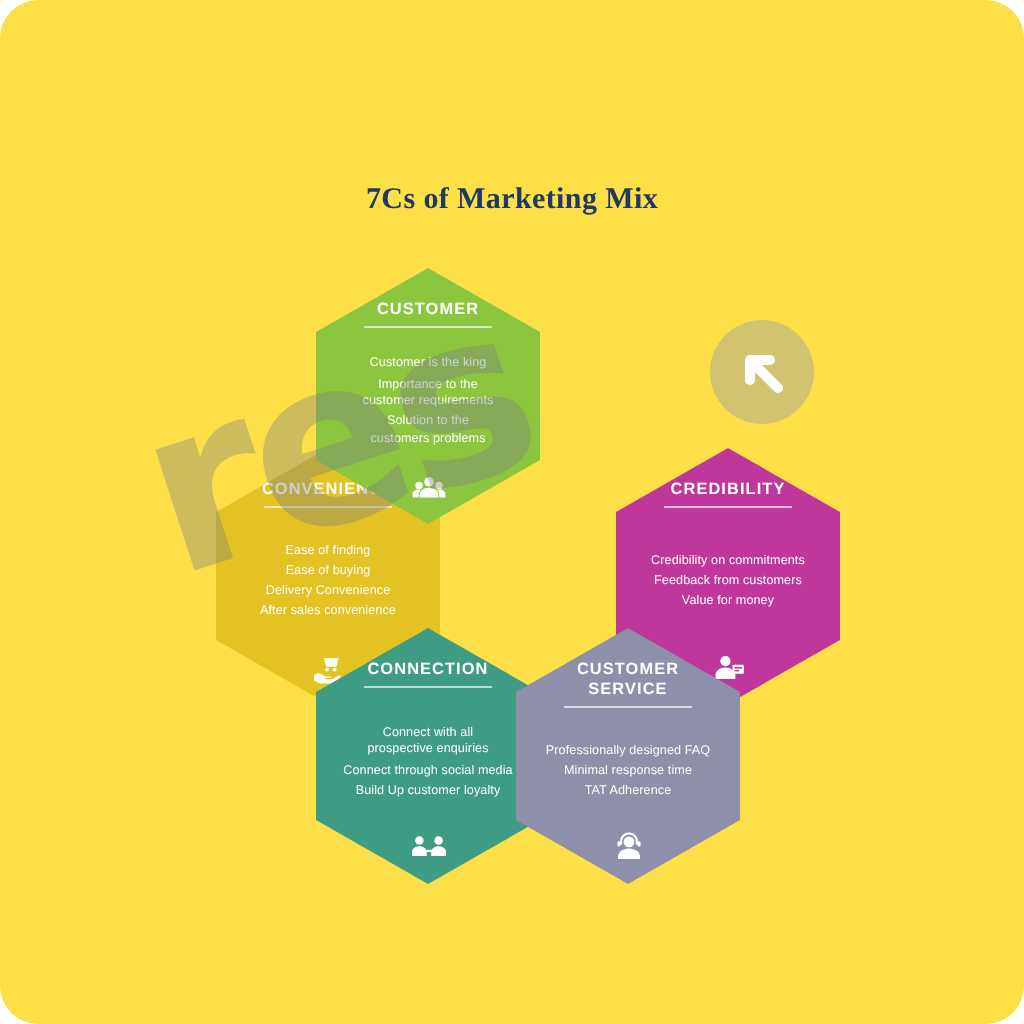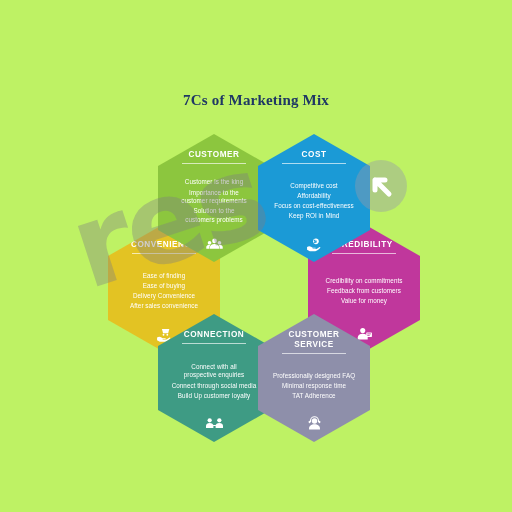--- a/index.html
+++ b/index.html
@@ -140,21 +140,21 @@
     width: 52px;
     height: 52px;
     border-radius: 50%;
     background: rgba(150,155,170,0.42);
   }
   #wm-badge svg { display:block; width:100%; height:100%; }
 </style>
 </head>
 <body>
 
-<div id="page" style="background: #bef264;">
+<div id="page" style="background: #fde047; border-radius: 19px;">
 
   <div id="title" style="color: rgb(31, 56, 100);">7Cs of Marketing Mix</div>
 
   <div id="honeycomb">
 
     <div class="hex pos-customer" style="background: rgb(140, 198, 62);">
       <div class="hex-title">CUSTOMER</div>
       <div class="hex-rule"></div>
       <div class="hex-lines">
         <div class="ln">Customer is the king</div>
@@ -168,37 +168,20 @@
           <circle cx="12" cy="7" r="3.3"></circle>
           <circle cx="5" cy="9.5" r="2.6"></circle>
           <circle cx="19" cy="9.5" r="2.6"></circle>
           <path d="M12 11.2c-4 0-6.6 2.3-6.6 4.9V18h13.2v-1.9c0-2.6-2.6-4.9-6.6-4.9z"></path>
           <path d="M4.6 12.4c-2.5 0-4.2 1.5-4.2 3.2V18h4.4v-2c0-1.3.5-2.5 1.4-3.4-.5-.1-1-.2-1.6-.2z"></path>
           <path d="M19.4 12.4c-.6 0-1.1.1-1.6.2.9.9 1.4 2.1 1.4 3.4v2h4.4v-2.4c0-1.7-1.7-3.2-4.2-3.2z"></path>
         </svg>
       </div>
     </div>
 
-    <div class="hex pos-cost" style="background: rgb(27, 154, 214);">
-      <div class="hex-title">COST</div>
-      <div class="hex-rule"></div>
-      <div class="hex-lines">
-        <div class="ln">Competitive cost</div>
-        <div class="ln">Affordability</div>
-        <div class="ln">Focus on cost-effectiveness</div>
-        <div class="ln">Keep ROI in Mind</div>
-      </div>
-      <div class="hex-icon">
-        <svg viewBox="0 0 24 24" fill="#ffffff">
-          <circle cx="14" cy="7.5" r="4"></circle>
-          <path d="M13 5.6h2v.9h-2.1c-.2 0-.3.1-.3.3s.1.3.3.3h1.2c.7 0 1.2.5 1.2 1.2s-.5 1.2-1.2 1.2H13v.8h-1v-.8h-1.1v-.9h2.3c.2 0 .3-.1.3-.3s-.1-.3-.3-.3h-1.2c-.7 0-1.2-.5-1.2-1.2S11.6 5.6 12.3 5.6H12v-.8h1z" fill="#1B9AD6"></path>
-          <path d="M1.5 15.5c2.2-1.6 4-1.4 5.6-.4l2.4 1.5h3.6c.8 0 .8 1.1 0 1.1H9.4v.8h3.9c1.5 0 4.1-1.9 5.4-2.7.9-.6 2 .5 1.3 1.3-1.6 1.9-4.9 4.4-6.9 4.4H5.4l-3.9-2.1z"></path>
-        </svg>
-      </div>
-    </div>
 
     <div class="hex pos-conv" style="background: rgb(227, 195, 35);">
       <div class="hex-title">CONVENIENCE</div>
       <div class="hex-rule"></div>
       <div class="hex-lines">
         <div class="ln">Ease of finding</div>
         <div class="ln">Ease of buying</div>
         <div class="ln">Delivery Convenience</div>
         <div class="ln">After sales convenience</div>
       </div>

